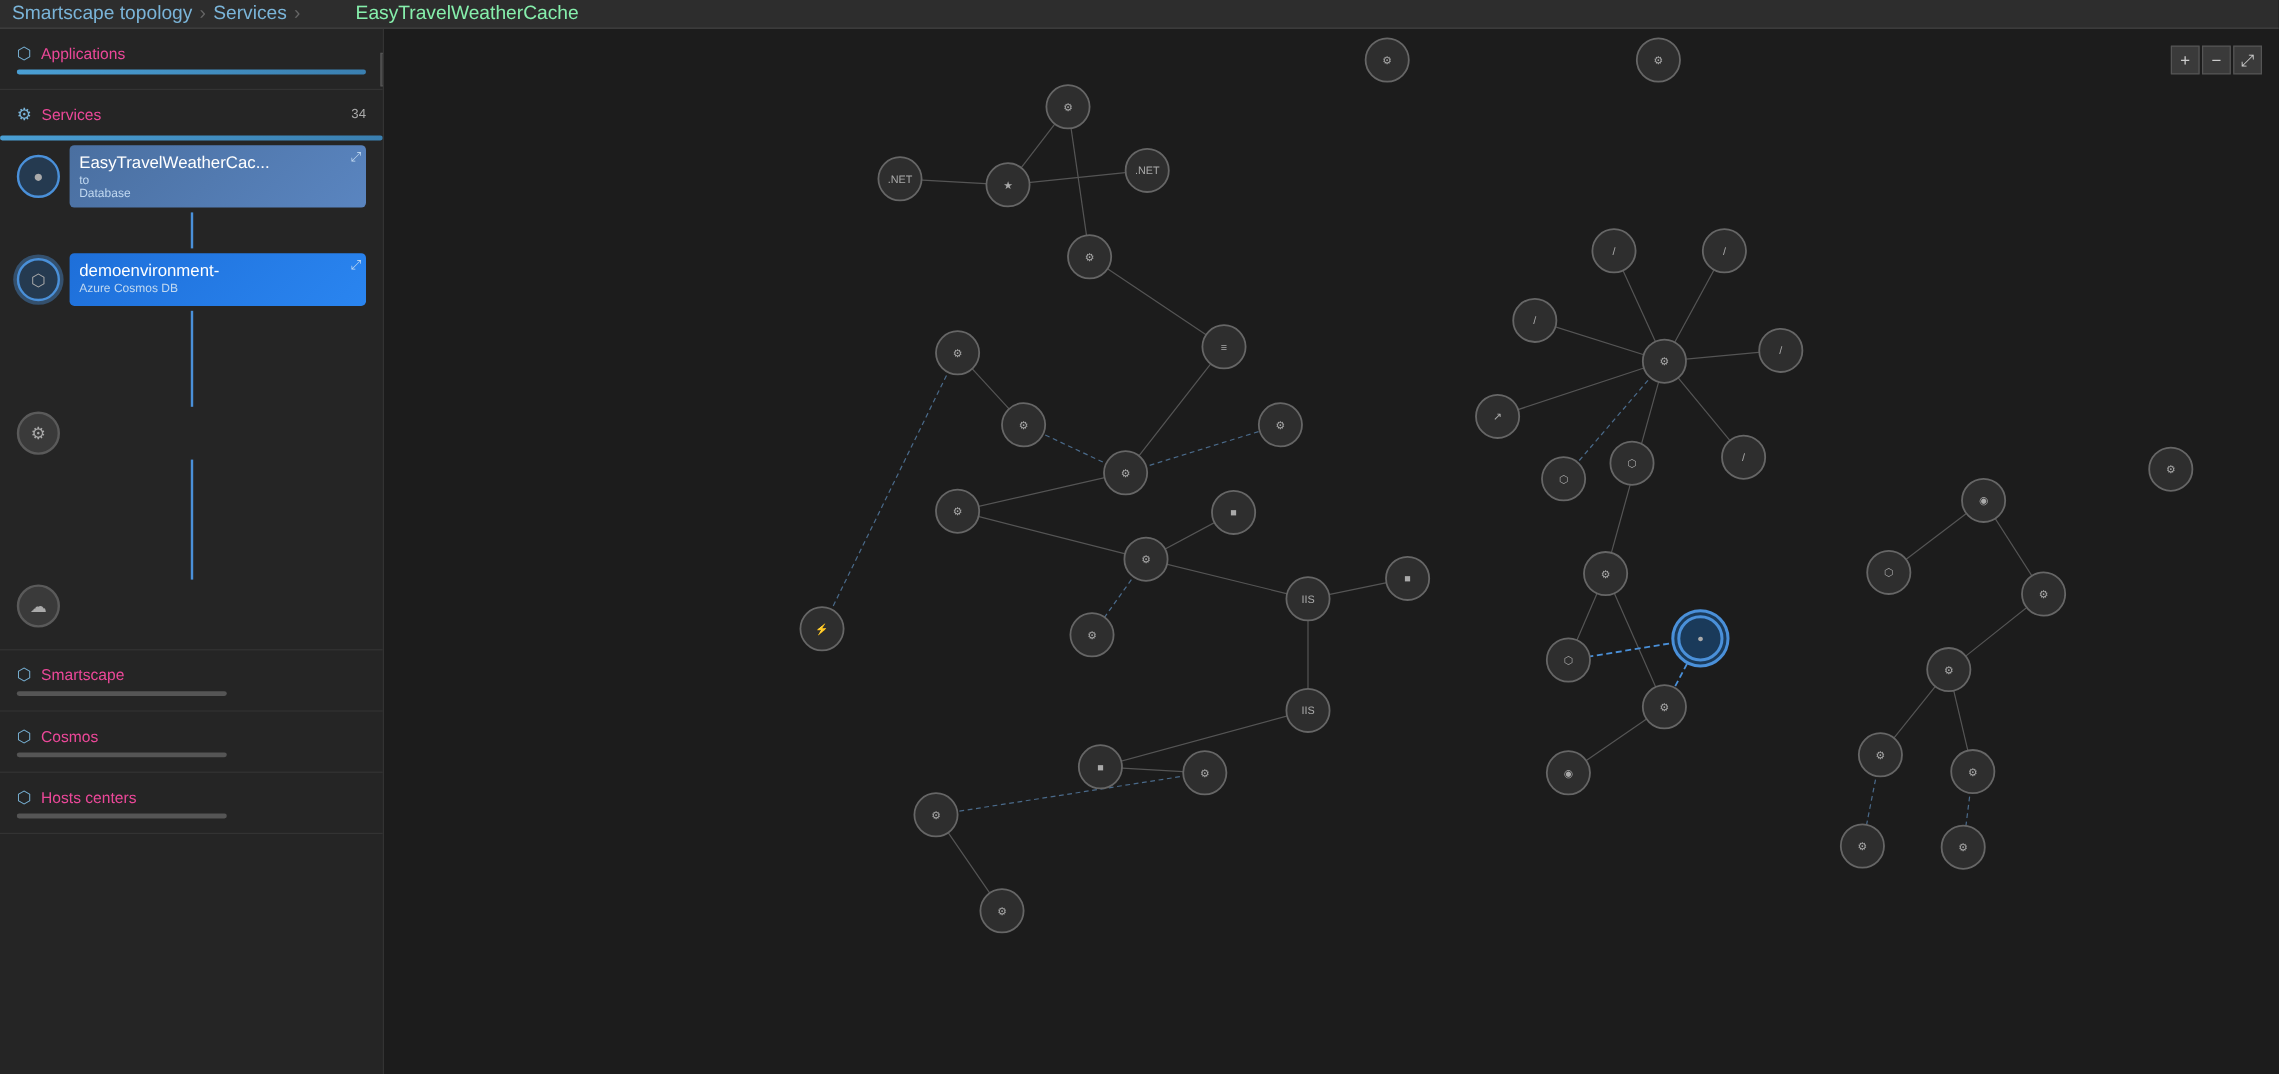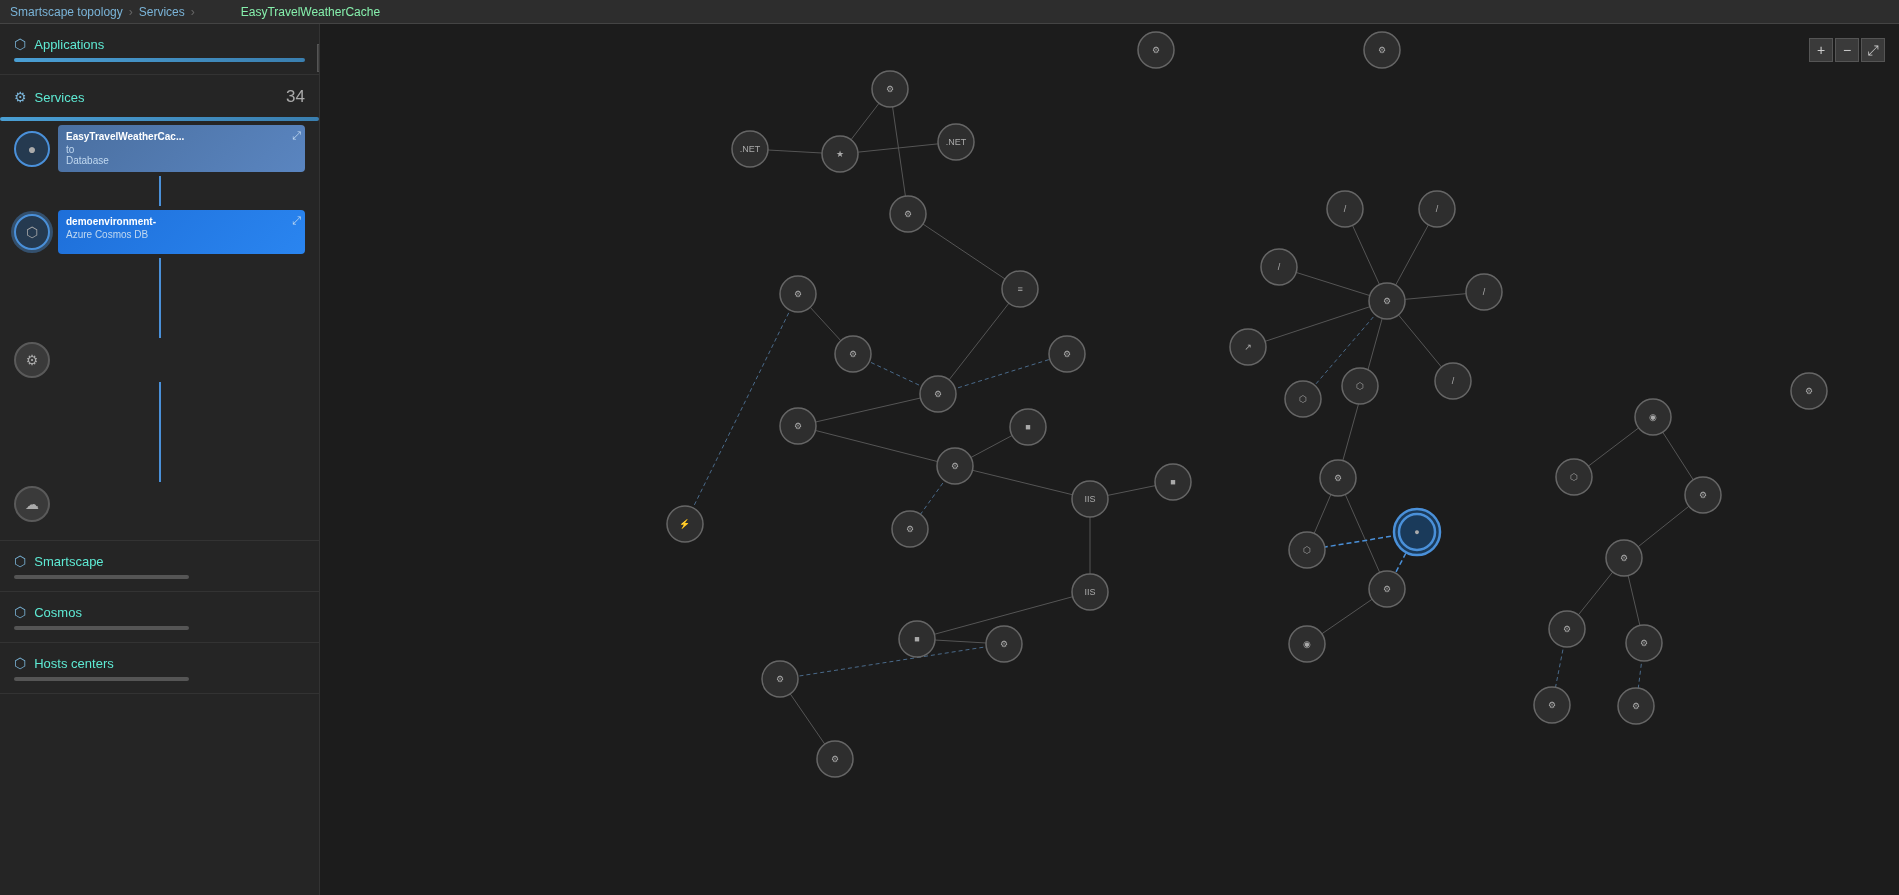--- a/index.html
+++ b/index.html
@@ -17,21 +17,21 @@
 
     
     .breadcrumb-bar {
       background: #2d2d2d;
       height: 24px;
       display: flex;
       align-items: center;
       padding: 0 10px;
       border-bottom: 1px solid #444;
       flex-shrink: 0;
-      font-size: 12px;
+      font-size: 16px;
       color: #aaa;
     }
     .breadcrumb-item {
       display: flex;
       align-items: center;
       gap: 4px;
     }
     .breadcrumb-separator {
       margin: 0 6px;
       color: #666;
@@ -87,32 +87,32 @@
     .sidebar-section-header {
       display: flex;
       align-items: center;
       gap: 8px;
       cursor: pointer;
       margin-bottom: 6px;
     }
 
     .sidebar-section-title {
       font-size: 13px;
-      color: #5eead4;
+      color: #ec4899;
     }
 
     .sidebar-section-icon {
       color: #7ab4d8;
       font-size: 14px;
     }
 
     .sidebar-count {
       margin-left: auto;
       color: #aaa;
-      font-size: 17px;
+      font-size: 11px;
     }
 
     .sidebar-bar {
       height: 4px;
       background: linear-gradient(to right, #4a9fd4, #3a7fb0);
       width: 100%;
       border-radius: 2px;
       margin-top: 4px;
     }
 
@@ -201,23 +201,23 @@
       margin-left: 8px;
       background: linear-gradient(135deg, #4a6fa0, #5a85c0);
       border-radius: 4px;
       padding: 6px 8px;
       cursor: pointer;
       position: relative;
       min-height: 44px;
     }
 
     .node-card-title {
-      font-size: 10px;
+      font-size: 14px;
       color: #fff;
-      font-weight: 700;
+      font-weight: 400;
       white-space: nowrap;
       overflow: hidden;
       text-overflow: ellipsis;
       max-width: 180px;
     }
 
     .node-card-subtitle {
       font-size: 10px;
       color: #c0d8f0;
       margin-top: 2px;

